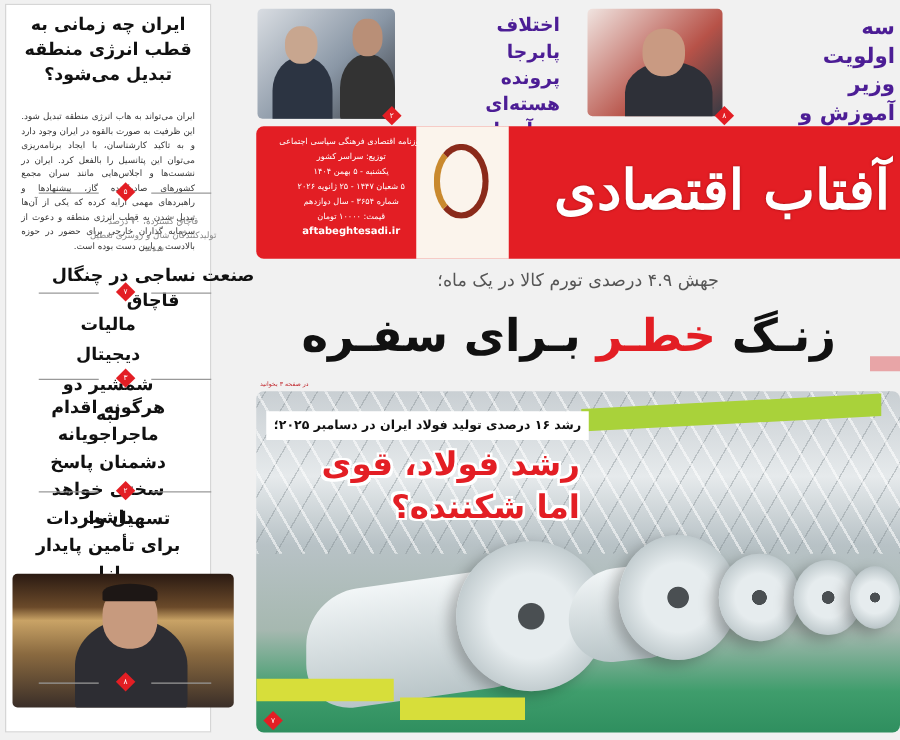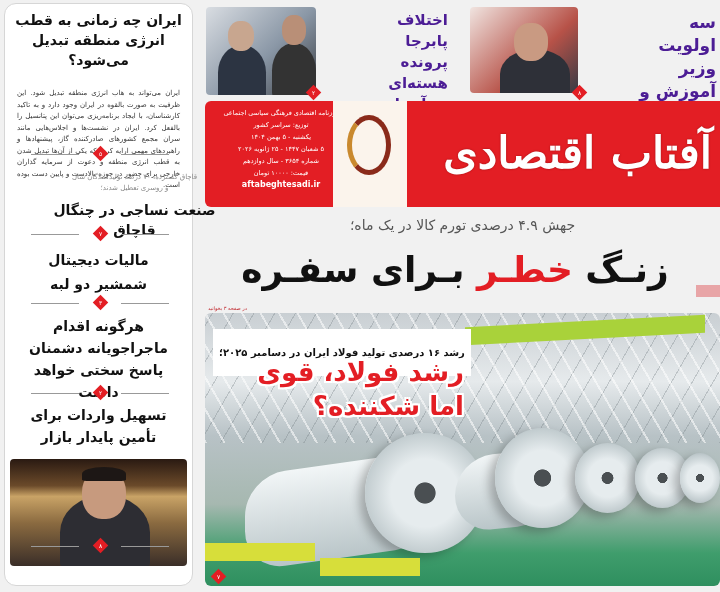--- a/index.html
+++ b/index.html
@@ -1,20 +1,20 @@
 <!DOCTYPE html>
 <html><head>
 <meta charset="utf-8">
 <style>
   * { box-sizing: border-box; margin: 0; padding: 0; }
   html, body { width: 720px; height: 592px; overflow: hidden; background: #f1f1f1; }
   body { font-family: "DejaVu Sans", sans-serif; position: relative; direction: rtl; }
 
   
-  .sidebar { position: absolute; left: 4px; top: 3px; width: 189px; height: 583px; background: #fff; border: 1px solid #d6d6d6; border-radius: 12px; padding-left: 23px; }
+  .sidebar { position: absolute; left: 4px; top: 3px; width: 165px; height: 583px; background: #fff; border: 1px solid #d6d6d6; border-radius: 0; padding-left: 23px; }
   .sb-block { position: absolute; left: 0; width: 100%; text-align: center; }
   .sb-title { font-weight: bold; color: #111; font-size: 14px; line-height: 20px; }
   .sb-body { font-size: 7px; line-height: 11.5px; color: #333; text-align: justify; padding: 0 12px; }
   .sb-kicker { font-size: 7px; line-height: 11px; color: #888; }
   .divider { position: absolute; left: 26px; width: 138px; height: 12px; }
   .divider .line-l, .divider .line-r { position: absolute; top: 6px; width: 48px; height: 1px; background: #999; }
   .divider .line-l { left: 0; }
   .divider .line-r { right: 0; }
   .diamond { position: absolute; left: 50%; top: 0; width: 11px; height: 11px; margin-left: -5px; background: #e31e24; transform: rotate(45deg); }
   .diamond span { display: block; transform: rotate(-45deg); color: #fff; font-size: 6px; line-height: 11px; text-align: center; }
@@ -50,21 +50,21 @@
   
   .steel { position: absolute; left: 205px; top: 313px; width: 515px; height: 273px; border-radius: 6px; overflow: hidden;
     background: linear-gradient(180deg, #c9cfd3 0%, #e6eaec 25%, #b8c2c6 45%, #a6b8b0 70%, #3f9d6c 88%, #2f8f5f 100%); }
   .truss { position: absolute; left: 0; top: 0; width: 100%; height: 130px;
     background: repeating-linear-gradient(60deg, rgba(255,255,255,0.55) 0 2px, transparent 2px 16px),
                 repeating-linear-gradient(-60deg, rgba(120,130,135,0.35) 0 1px, transparent 1px 18px); }
   .crane { position: absolute; left: 260px; top: 8px; width: 240px; height: 18px; background: #a9d23a; transform: skewY(-3deg); }
   .coil { position: absolute; border-radius: 50%; background: radial-gradient(circle at 50% 50%, #4a4f52 0 12%, #e6ecee 13% 40%, #c3cdd0 70%, #9aa6aa 100%); box-shadow: -6px 4px 10px rgba(0,0,0,0.25); }
   .coil-body { position: absolute; background: linear-gradient(180deg, #f2f6f7, #b9c5c8); border-radius: 40px; }
   .cradle { position: absolute; background: #d7de3a; height: 18px; }
-  .steel-kicker { position: absolute; left: 8px; top: 16px; background: #fff; padding: 18px 6px; font-weight: bold; font-size: 10px; color: #111; }
+  .steel-kicker { position: absolute; left: 8px; top: 16px; background: #fff; padding: 6px 6px; font-weight: bold; font-size: 10px; color: #111; }
   .steel-title { position: absolute; left: 8px; top: 42px; width: 215px; color: #e31e24; font-weight: bold; font-size: 26px; line-height: 34px;
     text-shadow: 2px 0 #fff, -2px 0 #fff, 0 2px #fff, 0 -2px #fff, 2px 2px #fff, -2px -2px #fff, 2px -2px #fff, -2px 2px #fff; margin-left: 36px; }
 </style>
 </head>
 <body>
 
 <div class="sidebar">
   <div class="sb-block" style="top:6px;">
     <div class="sb-title" style="padding:0 10px;">ایران چه زمانی به قطب انرژی منطقه تبدیل می‌شود؟</div>
     <div class="sb-body" style="margin-top:18px;">ایران می‌تواند به هاب انرژی منطقه تبدیل شود. این ظرفیت به صورت بالقوه در ایران وجود دارد و به تاکید کارشناسان، با ایجاد برنامه‌ریزی می‌توان این پتانسیل را بالفعل کرد. ایران در نشست‌ها و اجلاس‌هایی مانند سران مجمع کشورهای صادرکننده گاز، پیشنهادها و راهبردهای مهمی ارایه کرده که یکی از آن‌ها تبدیل شدن به قطب انرژی منطقه و دعوت از سرمایه گذاران خارجی برای حضور در حوزه بالادست و پایین دست بوده است.</div>

